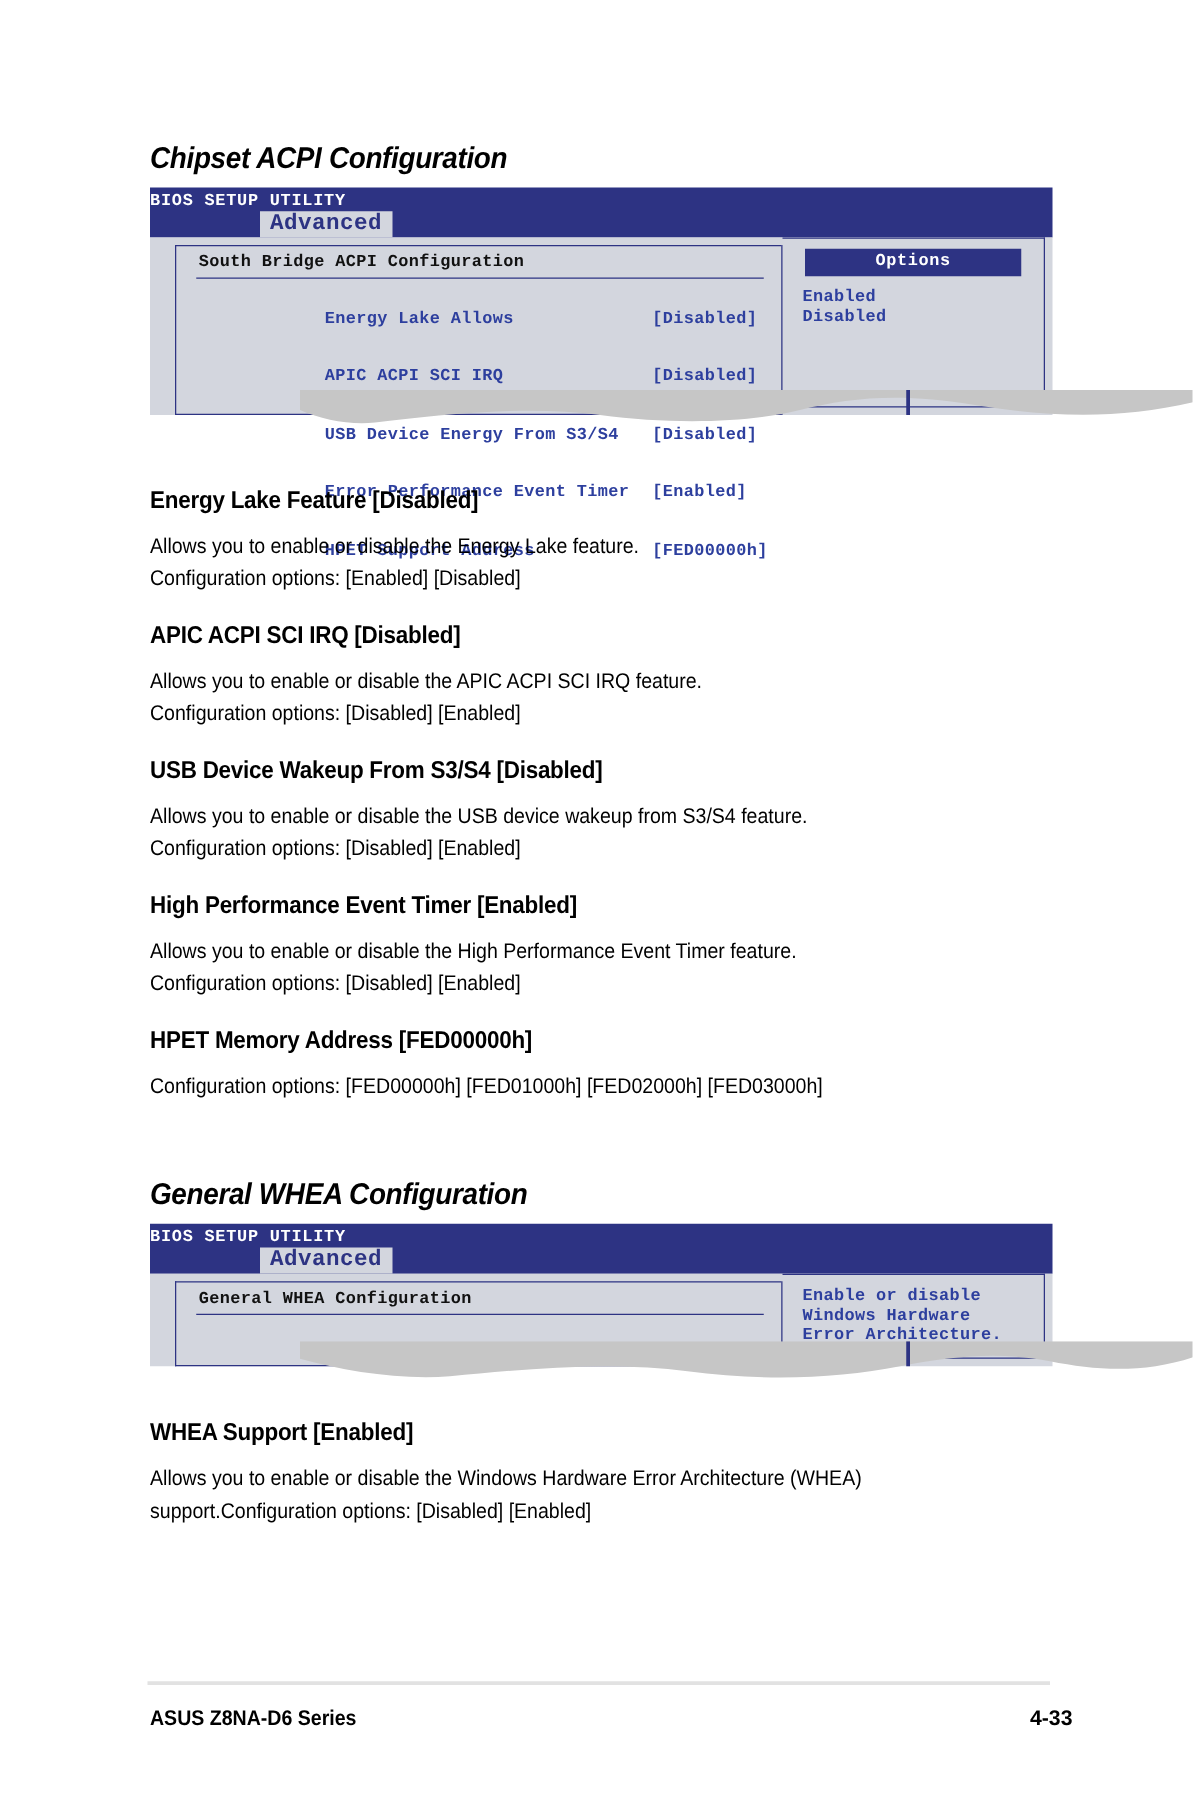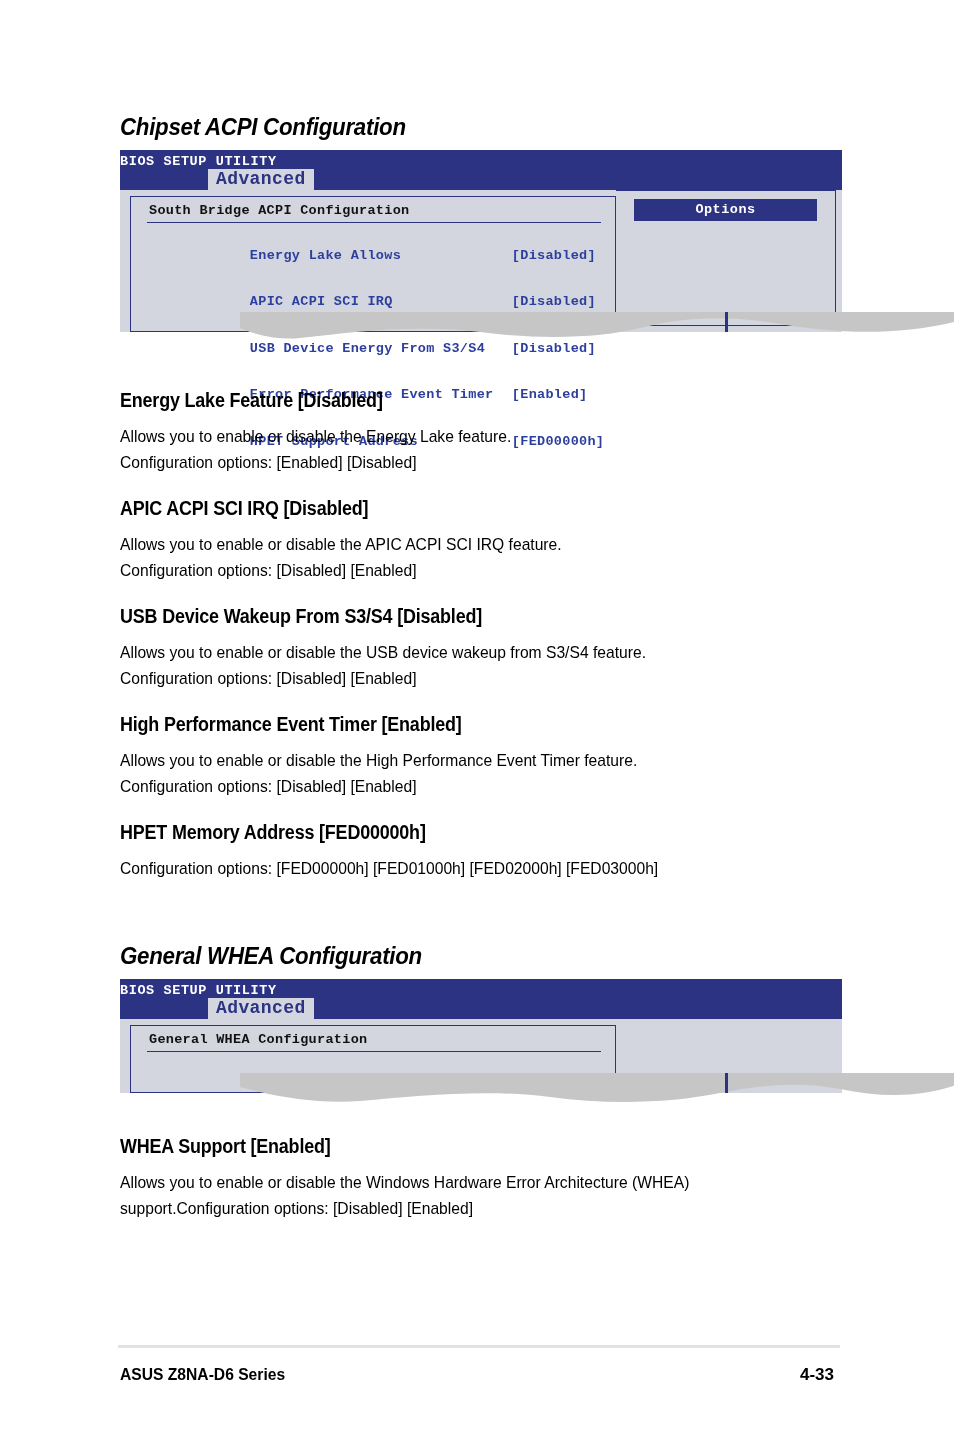--- a/index.html
+++ b/index.html
@@ -78,21 +78,21 @@
     position: relative;
     background: #d3d6de;
     display: flex;
     padding: 0;
   }
   .bios-left {
     position: relative;
     box-sizing: border-box;
     border: 1px solid #2d3383;
     border-right: none;
-    margin: 6px 0 0 10px;
+    margin: 6px 0 0 20px;
   }
   .bios-right {
     position: relative;
     box-sizing: border-box;
     border: 1px solid #2d3383;
     border-left: none;
     margin: 0 6px 0 0;
     flex: 1;
   }
   .bios-divider {
@@ -208,21 +208,21 @@
     top: 1365px;
     font-family: "Liberation Sans", sans-serif;
     font-weight: bold;
     font-size: 17px;
     color: #000;
     transform: scaleX(0.92);
     transform-origin: left top;
   }
   .footer-right {
     position: absolute;
-    right: 120px;
+    right: 96px;
     top: 1365px;
     font-family: "Liberation Sans", sans-serif;
     font-weight: bold;
     font-size: 17px;
     color: #000;
     text-align: right;
   }
 </style>
 </head>
 <body>
@@ -257,20 +257,24 @@
           <div class="opt-row">
             <span class="opt-label">HPET Support Address</span><span>[FED00000h]</span>
           </div>
         </div>
       </div>
 
       <div class="bios-divider" style="height:136px;"></div>
 
       <div class="bios-right" style="height:136px;">
         <div class="options-bar">Options</div>
+        <div class="options-values">
+          <div>Enabled</div>
+          <div>Disabled</div>
+        </div>
       </div>
     </div>
   </div>
 
   <div class="torn" style="position:absolute; left:120px; top:312px;">
     <svg width="722" height="32" viewBox="0 0 722 32" xmlns="http://www.w3.org/2000/svg">
       <path d="M0,0 L722,0 L722,8 C660,24 600,22 540,12 C480,2 440,6 400,16 C360,26 300,28 240,20 C180,12 110,20 60,26 C40,28 18,24 0,16 Z" fill="#c6c6c6"></path>
       <rect x="485" y="0" width="3" height="20" fill="#2d3383"></rect>
     </svg>
   </div>
@@ -308,20 +312,27 @@
         <div class="sb-rule"></div>
         <div class="opt-list">
           <div class="opt-row">
             <span class="opt-label">WHEA Support</span><span>[Enabled]</span>
           </div>
         </div>
       </div>
 
       <div class="bios-divider" style="height:68px;"></div>
 
+      <div class="bios-right" style="height:68px;">
+        <div class="help-text">
+          <div>Enable or disable</div>
+          <div>Windows Hardware</div>
+          <div>Error Architecture.</div>
+        </div>
+      </div>
     </div>
   </div>
 
   <div class="torn" style="position:absolute; left:120px; top:1073px;">
     <svg width="722" height="32" viewBox="0 0 722 32" xmlns="http://www.w3.org/2000/svg">
       <path d="M0,0 L722,0 L722,10 C680,26 640,24 600,16 C560,8 520,12 480,20 C430,30 370,32 310,24 C250,16 180,22 120,28 C80,31 36,24 0,14 Z" fill="#c6c6c6"></path>
       <rect x="485" y="0" width="3" height="20" fill="#2d3383"></rect>
     </svg>
   </div>
 

